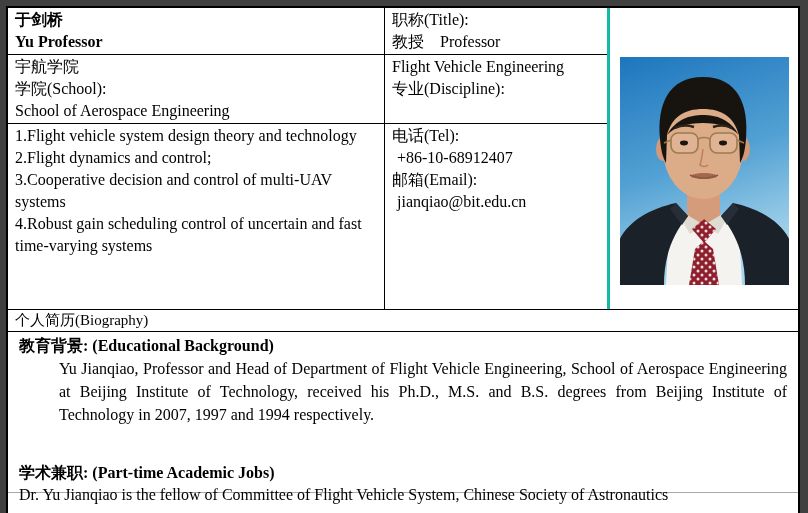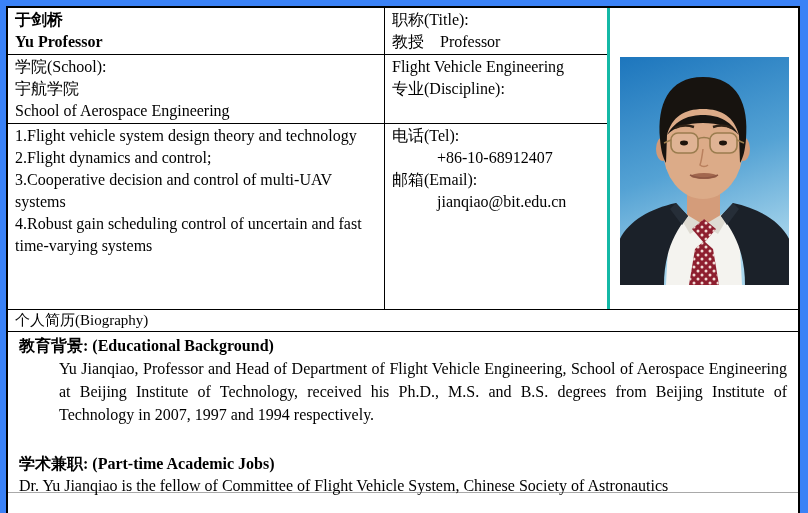--- a/index.html
+++ b/index.html
@@ -2,68 +2,68 @@
 <html><head>
 <meta charset="utf-8">
 <style>
   * { box-sizing: border-box; margin: 0; padding: 0; }
   html, body { background: #ffffff; }
   body {
     width: 808px; height: 513px; overflow: hidden;
     font-family: "Liberation Serif", "DejaVu Serif", serif;
     color: #000;
   }
-  .page { position: relative; width: 808px; height: 513px; overflow: hidden; background: #3b82f6; }
+  .page { position: relative; width: 808px; height: 513px; overflow: hidden; background: #404040; }
   .sheet {
     position: absolute; left: 6px; top: 6px; width: 794px; height: 540px;
     border: 2px solid #000; border-bottom: none; background: #fff;
   }
   .top { display: flex; height: 302px; border-bottom: 1px solid #000; }
   .col1 { width: 377px; border-right: 1px solid #000; }
   .col2 { width: 225px; border-right: 3px solid #14b8a6; }
   .col3 { flex: 1; }
   .cell { padding: 1px 6px 0 7px; font-size: 16px; line-height: 22px; }
   .r1 { height: 47px; border-bottom: 1px solid #000; }
   .r2 { height: 69px; border-bottom: 1px solid #000; }
   .r3 { height: 185px; }
   .bold { font-weight: bold; }
-  .indent { padding-left: 5px; margin-left: 40px; }
+  .indent { padding-left: 5px; }
   .pre { white-space: pre-wrap; }
   .photo-cell { padding: 0; }
   .portrait { display: block; margin: 49px auto 0 auto; }
   .bio-header {
     height: 22px; border-bottom: 1px solid #000;
     font-size: 15px; line-height: 20px; padding: 0 7px;
   }
   .bio-body {
     height: 161px; border-bottom: 1px solid #a9a9a9;
     padding: 3px 11px 4px 11px; font-size: 16px;
   }
   .bio-heading { font-weight: bold; line-height: 22px; }
   .bio-para { text-align: justify; line-height: 23px; margin-left: 40px; }
-  .jobs-heading { margin-top: 27px; }
+  .jobs-heading { margin-top: 36px; }
   .bio-line { line-height: 22px; }
   .bio-footer { height: 40px; }
 </style>
 </head>
 <body>
 
 <div class="page">
   <div class="sheet">
 
     <div class="top">
 
       <div class="col1">
         <div class="cell r1">
           <div class="bold">于剑桥</div>
           <div class="bold">Yu Professor</div>
         </div>
         <div class="cell r2">
+          <div>宇航学院</div>
           <div>学院(School):</div>
-          <div>宇航学院</div>
           <div>School of Aerospace Engineering</div>
         </div>
         <div class="cell r3">
           <div>1.Flight vehicle system design theory and technology</div>
           <div>2.Flight dynamics and control;</div>
           <div>3.Cooperative decision and control of multi-UAV systems</div>
           <div>4.Robust gain scheduling control of uncertain and fast time-varying systems</div>
         </div>
       </div>
 

